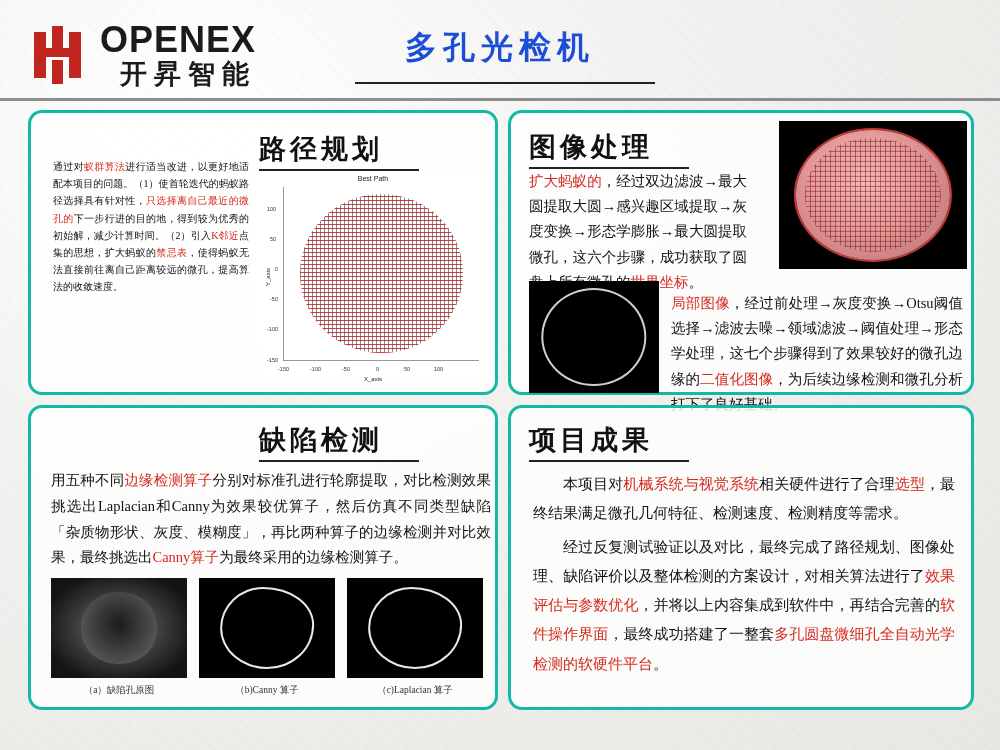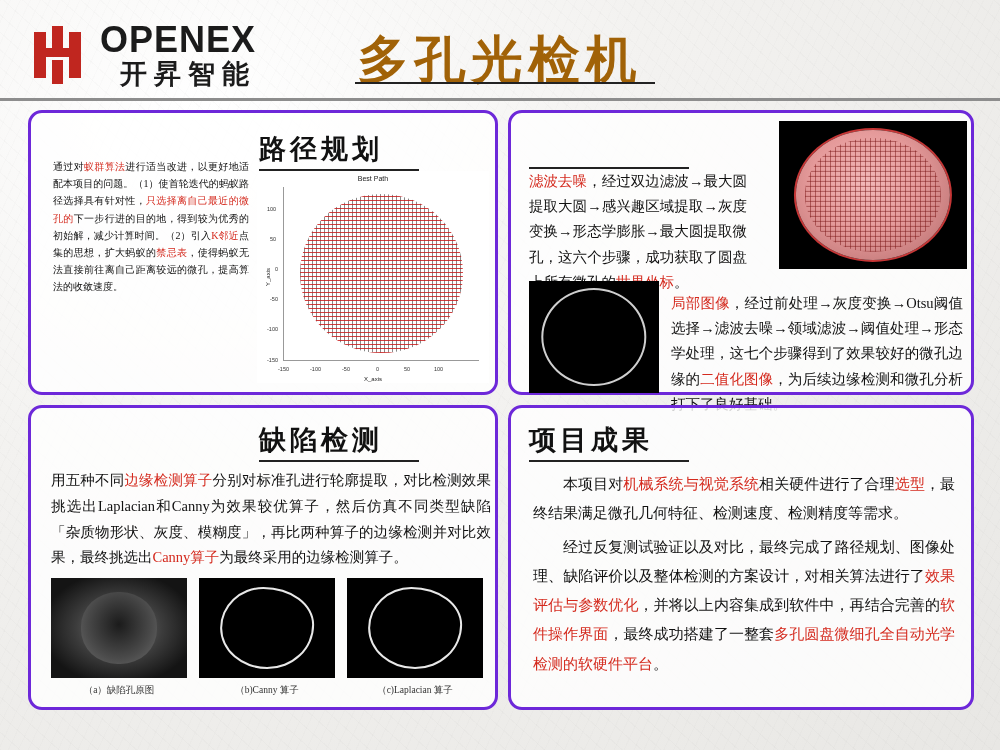--- a/index.html
+++ b/index.html
@@ -35,34 +35,34 @@
     font-family:"Liberation Sans", sans-serif;
     font-weight:bold;font-size:36px;letter-spacing:1px;color:#1b1b1b;
   }
   .logo-cn{
     font-family:"Liberation Sans", sans-serif;
     font-weight:bold;font-size:27px;letter-spacing:7px;color:#1b1b1b;margin-top:3px;text-align:right;
   }
   .poster-title{
     position:absolute;left:0;top:26px;width:1000px;text-align:center;
     font-family:"DejaVu Serif", serif;
-    font-weight:bold;font-size:51px;letter-spacing:6px;color:#a16207;
+    font-weight:bold;font-size:32px;letter-spacing:6px;color:#1d4ed8;
   }
   .title-underline{
     position:absolute;left:355px;top:82px;width:300px;height:2px;background:#222;
   }
   .header-rule{
     position:absolute;left:0;top:98px;width:1000px;height:3px;background:#8d8d8d;
   }
 
   
   .panel{
     position:absolute;
     background:rgba(255,255,255,0.80);
-    border:3px solid #6d28d9;
+    border:3px solid #14b8a6;
     border-radius:14px;
     box-sizing:border-box;
   }
   #panel-path{left:28px;top:110px;width:470px;height:285px;}
   #panel-image{left:508px;top:110px;width:466px;height:285px;}
   #panel-defect{left:28px;top:405px;width:470px;height:305px;}
   #panel-result{left:508px;top:405px;width:466px;height:305px;}
 
   .panel-title{
     font-family:"DejaVu Serif", serif;
@@ -235,28 +235,29 @@
         <span class="yt" style="left:-17px;bottom:28px;">-100</span>
         <span class="yt" style="left:-14px;bottom:58px;">-50</span>
         <span class="yt" style="left:-9px;bottom:88px;">0</span>
         <span class="yt" style="left:-14px;bottom:118px;">50</span>
         <span class="yt" style="left:-17px;bottom:148px;">100</span>
       </div>
     </div>
   </div>
 
   <div class="panel" id="panel-image">
+    <div class="panel-title">图像处理</div>
     <div class="panel-title-underline"></div>
 
     <div class="photo" id="photo-global">
       <div class="disc"></div>
     </div>
 
     <div class="img-text-1">
-      <span class="hl">滤波去噪</span><span>，经过双边滤波→最大圆提取大圆→感兴趣区域提取→灰度变换→形态学膨胀→最大圆提取微孔，这六个步骤，成功获取了圆盘上所有微孔的</span><span class="hl">世界坐标</span><span>。</span>
+      <span class="hl">扩大蚂蚁的</span><span>，经过双边滤波→最大圆提取大圆→感兴趣区域提取→灰度变换→形态学膨胀→最大圆提取微孔，这六个步骤，成功获取了圆盘上所有微孔的</span><span class="hl">世界坐标</span><span>。</span>
     </div>
 
     <div class="photo" id="photo-local">
       <div class="ring"></div>
     </div>
 
     <div class="img-text-2">
       <span class="hl">局部图像</span><span>，经过前处理→灰度变换→Otsu阈值选择→滤波去噪→领域滤波→阈值处理→形态学处理，这七个步骤得到了效果较好的微孔边缘的</span><span class="hl">二值化图像</span><span>，为后续边缘检测和微孔分析打下了良好基础。</span>
     </div>
   </div>

